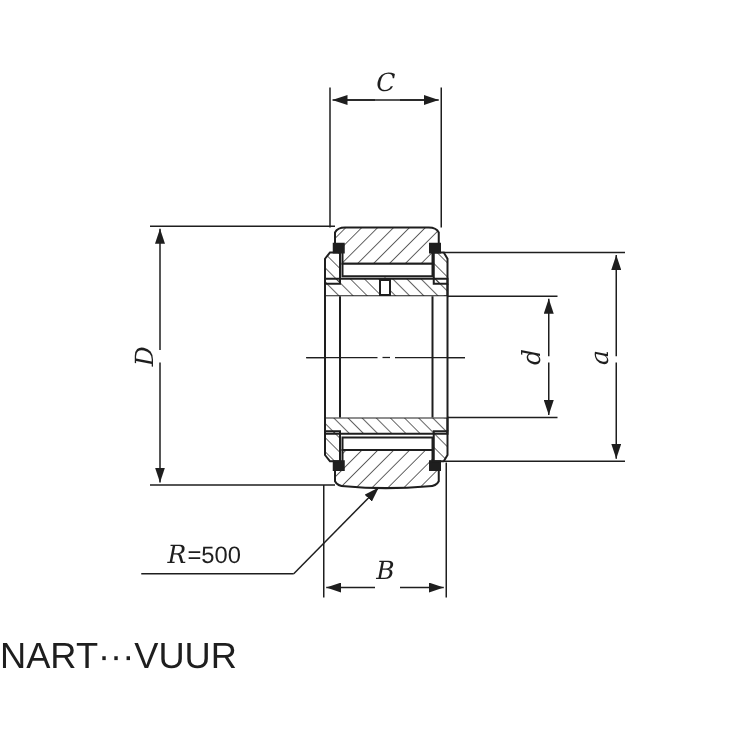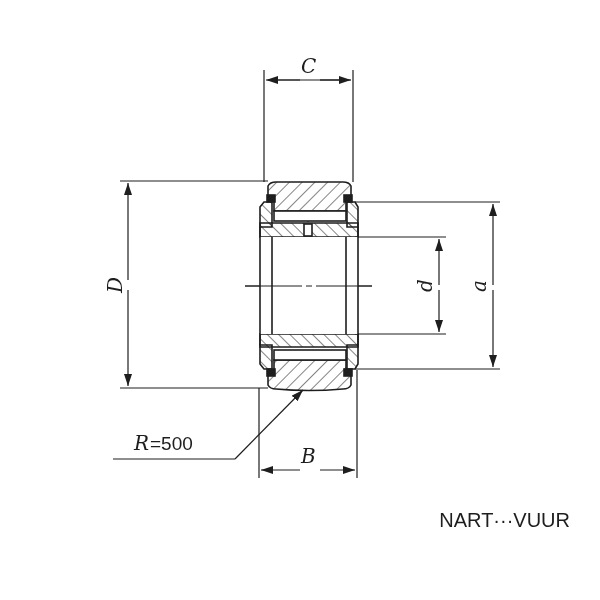--- a/index.html
+++ b/index.html
@@ -1,21 +1,21 @@
 <!DOCTYPE html>
 <html><head>
   <meta charset="utf-8">
   <style>
     html, body { margin: 0; padding: 0; background: #ffffff; }
     body { width: 600px; height: 600px; position: relative; overflow: hidden; }
     svg { position: absolute; left: 0; top: 0; }
     .dimlabel { font-family: "DejaVu Serif", "Liberation Serif", serif; font-style: italic; font-size: 20px; fill: #1e1e1e; }
     .numlabel { font-family: "Liberation Sans", sans-serif; font-size: 19px; fill: #1e1e1e; }
-    .caption { position: absolute; left: 0; width: 570px; top: 509px; text-align: right;
-      font-family: "Liberation Sans", sans-serif; font-size: 20px; color: #1e1e1e; letter-spacing: 0px; }
+    .caption { position: absolute; left: 0; width: 570px; top: 509px; text-align: left;
+      font-family: "Liberation Sans", sans-serif; font-size: 29px; color: #1e1e1e; letter-spacing: 0px; }
   </style>
 </head>
 <body>
 
 <svg width="600" height="600" viewBox="0 0 600 600">
   <defs>
     <pattern id="hatch" patternUnits="userSpaceOnUse" width="9" height="9" patternTransform="rotate(45)">
       <line x1="0" y1="0" x2="0" y2="9" stroke="#1e1e1e" stroke-width="1.1"></line>
     </pattern>
     <pattern id="hatch2" patternUnits="userSpaceOnUse" width="8" height="8" patternTransform="rotate(-45)">

